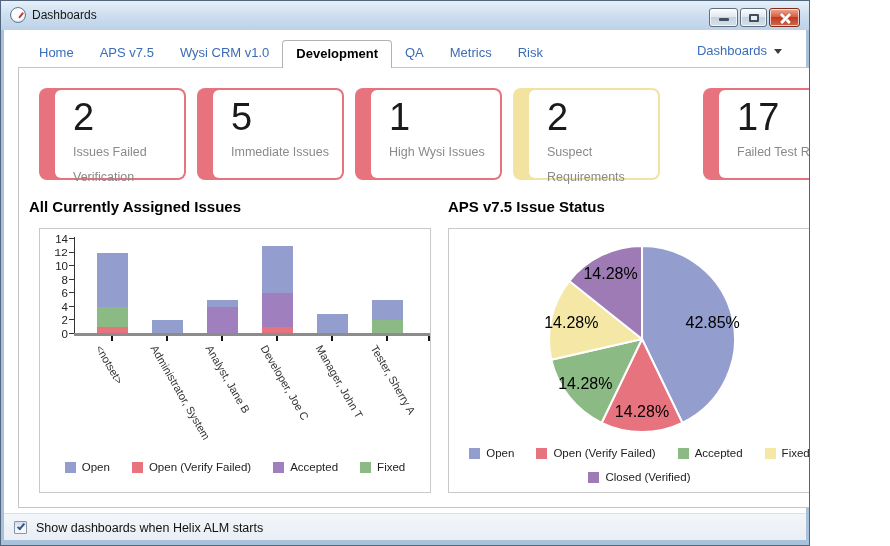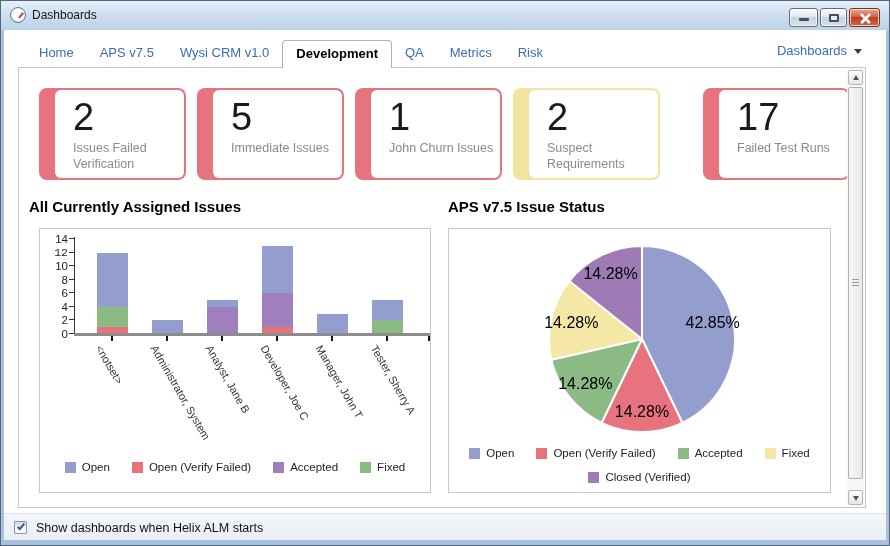--- a/index.html
+++ b/index.html
@@ -1,17 +1,17 @@
 <!DOCTYPE html>
 <html><head>
 <meta charset="utf-8">
 <style>
   html,body{margin:0;padding:0;background:#fff;font-family:"Liberation Sans",sans-serif;}
   *{box-sizing:border-box;}
-  .window{position:relative;width:890px;height:546px;background:#a9c2dc;border:1px solid #52677e;overflow:hidden;}
+  .window{position:relative;width:810px;height:546px;background:#a9c2dc;border:1px solid #52677e;overflow:hidden;}
   
   .titlebar{position:absolute;left:0;top:0;right:0;height:29px;
     background:linear-gradient(#e7f0fa,#cfdff0 45%,#bdd2e8);}
   .app-icon{position:absolute;left:9px;top:6px;width:16px;height:16px;border-radius:50%;
     background:radial-gradient(circle at 50% 45%,#fdfdfd 55%,#cfd9e4 80%,#8fa6bd);border:1px solid #5c7astretch;border:1px solid #5c7a97;}
   .app-icon .needle{position:absolute;left:7px;top:3px;width:2px;height:7px;background:#c23b34;transform:rotate(38deg);transform-origin:bottom center;border-radius:1px;}
   .title-text{position:absolute;left:31px;top:7px;font-size:12px;color:#161616;}
   .win-btns{position:absolute;right:9px;top:7px;display:flex;gap:2px;}
   .wbtn{height:19px;border:1px solid #5f6f80;border-radius:3px;position:relative;
     background:linear-gradient(#fdfefe,#dfe7ef 45%,#c6d2de 50%,#d6e0ea);box-shadow:inset 0 0 0 1px rgba(255,255,255,.7);}
@@ -28,21 +28,21 @@
   .tab{padding:0 13px;line-height:26px;font-size:13px;color:#3a6db6;cursor:default;}
   .tab.active{color:#000;font-weight:bold;background:#fff;border:1px solid #b3b3b3;border-bottom:none;border-radius:4px 4px 0 0;height:28px;}
   .dropdown{position:absolute;right:24px;top:13px;font-size:13px;color:#3a6db6;z-index:5;display:flex;align-items:center;}
   .dd-arrow{width:0;height:0;border-left:4px solid transparent;border-right:4px solid transparent;border-top:5px solid #3d3d3d;margin-left:7px;margin-top:2px;}
   
   .panel{position:absolute;left:14px;top:37px;width:848px;height:441px;border:1px solid #c5c5c5;background:#fff;}
   .cards-row{position:absolute;left:0;top:0;right:0;height:130px;}
   .card{position:absolute;top:20px;width:147px;height:92px;border-radius:8px;}
   .card-inner{position:absolute;left:16px;top:2px;right:2px;bottom:2px;background:#fff;border-radius:6px;padding:6px 6px 0 18px;}
   .card-num{font-size:38px;line-height:42px;color:#1a1a1a;}
-  .card-label{font-size:12.5px;line-height:16px;color:#8a8a8a;margin-top:2px;}
+  .card-label{font-size:12.5px;line-height:25px;color:#8a8a8a;margin-top:2px;}
   .chart-title{position:absolute;font-size:15px;font-weight:bold;color:#000;top:130px;height:20px;}
   .bar-title{left:10px;} .pie-title{left:429px;}
   .chart-box{position:absolute;top:160px;height:265px;border:1px solid #c9c9c9;background:#fff;}
   .bar-box{left:20px;width:392px;} .pie-box{left:429px;width:383px;}
   
   .y-axis-line{position:absolute;left:34px;top:8px;width:1px;height:97px;background:#333;}
   .baseline{position:absolute;left:34px;top:104px;width:356px;height:3px;background:#8c8c8c;z-index:2;}
   .y-tick-label{position:absolute;left:0;width:28px;height:14px;line-height:14px;text-align:right;font-size:11.5px;color:#222;}
   .y-tick-mark{position:absolute;left:29px;width:5px;height:1px;background:#333;}
   .bar-seg{position:absolute;z-index:1;}
@@ -120,21 +120,21 @@
           </div>
           <div class="card" style="left: 178px; background: rgb(231, 115, 126);">
             <div class="card-inner">
               <div class="card-num">5</div>
               <div class="card-label">Immediate Issues</div>
             </div>
           </div>
           <div class="card" style="left: 336px; background: rgb(231, 115, 126);">
             <div class="card-inner">
               <div class="card-num">1</div>
-              <div class="card-label">John Churn Issues</div>
+              <div class="card-label">High Wysi Issues</div>
             </div>
           </div>
           <div class="card" style="left: 494px; background: rgb(242, 227, 160);">
             <div class="card-inner">
               <div class="card-num">2</div>
               <div class="card-label">Suspect Requirements</div>
             </div>
           </div>
           <div class="card" style="left: 684px; background: rgb(231, 115, 126);">
             <div class="card-inner">

